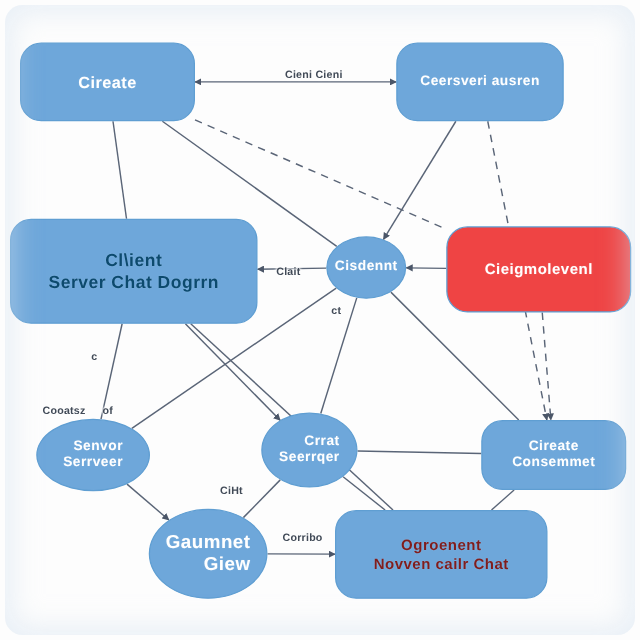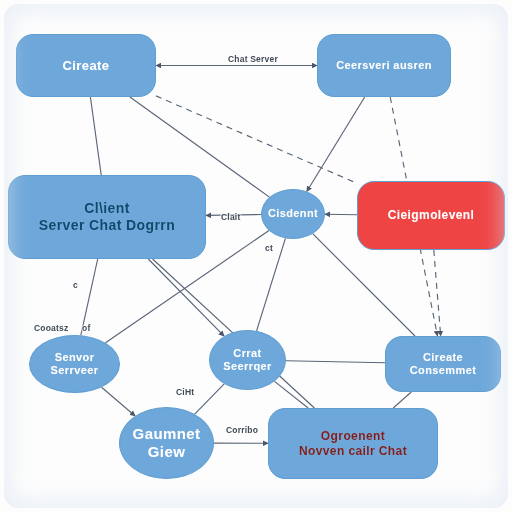--- a/index.html
+++ b/index.html
@@ -49,21 +49,21 @@
     font-weight: bold;
     letter-spacing: 0.4px;
     line-height: 1.22;
     box-sizing: border-box;
     background: #6ea7da;
     border: 1px solid #5f9ed2;
     text-shadow: 0 0 1px rgba(255,255,255,0.25);
     padding: 2px 6px;
   }
   .node.rect { border-radius: 17px; }
-  .node.ellipse { border-radius: 50%; }
+  .node.ellipse { border-radius: 50%; text-align: right; }
   .node-label { white-space: pre-line; display: block; }
 
   .edge-label {
     position: absolute;
     color: #414a57;
     font-size: 8.5px;
     font-weight: bold;
     letter-spacing: 0.2px;
     white-space: nowrap;
     z-index: 3;
@@ -147,21 +147,21 @@
         <span class="node-label">Gaumnet
 Giew</span>
       </div>
       <div class="node rect" style="left: 268px; top: 408px; width: 170px; height: 71px; font-size: 12px; background: rgb(110, 167, 218); border-color: rgb(95, 158, 210); color: #7f1d1d;">
         <span class="node-label">Ogroenent
 Novven cailr Chat</span>
       </div>
     </div>
 
   <div id="frame"></div>
-<div class="edge-label" style="left: 228px; top: 54px; color: rgb(65, 74, 87);">Chat Server</div>
+<div class="edge-label" style="left: 228px; top: 54px; color: rgb(65, 74, 87);">Cieni Cieni</div>
     <div class="edge-label" style="left: 221px; top: 212px; color: rgb(65, 74, 87);">Clait</div>
     <div class="edge-label" style="left: 265px; top: 243px; color: rgb(65, 74, 87);">ct</div>
     <div class="edge-label" style="left: 73px; top: 280px; color: rgb(65, 74, 87);">c</div>
     <div class="edge-label" style="left: 34px; top: 323px; color: rgb(65, 74, 87);">Cooatsz</div>
     <div class="edge-label" style="left: 82px; top: 323px; color: rgb(65, 74, 87);">of</div>
     <div class="edge-label" style="left: 176px; top: 387px; color: rgb(65, 74, 87);">CiHt</div>
     <div class="edge-label" style="left: 226px; top: 400px; color: rgb(65, 74, 87); margin-top: 25px;">Corribo</div>
   </div>
 
 </body></html>

